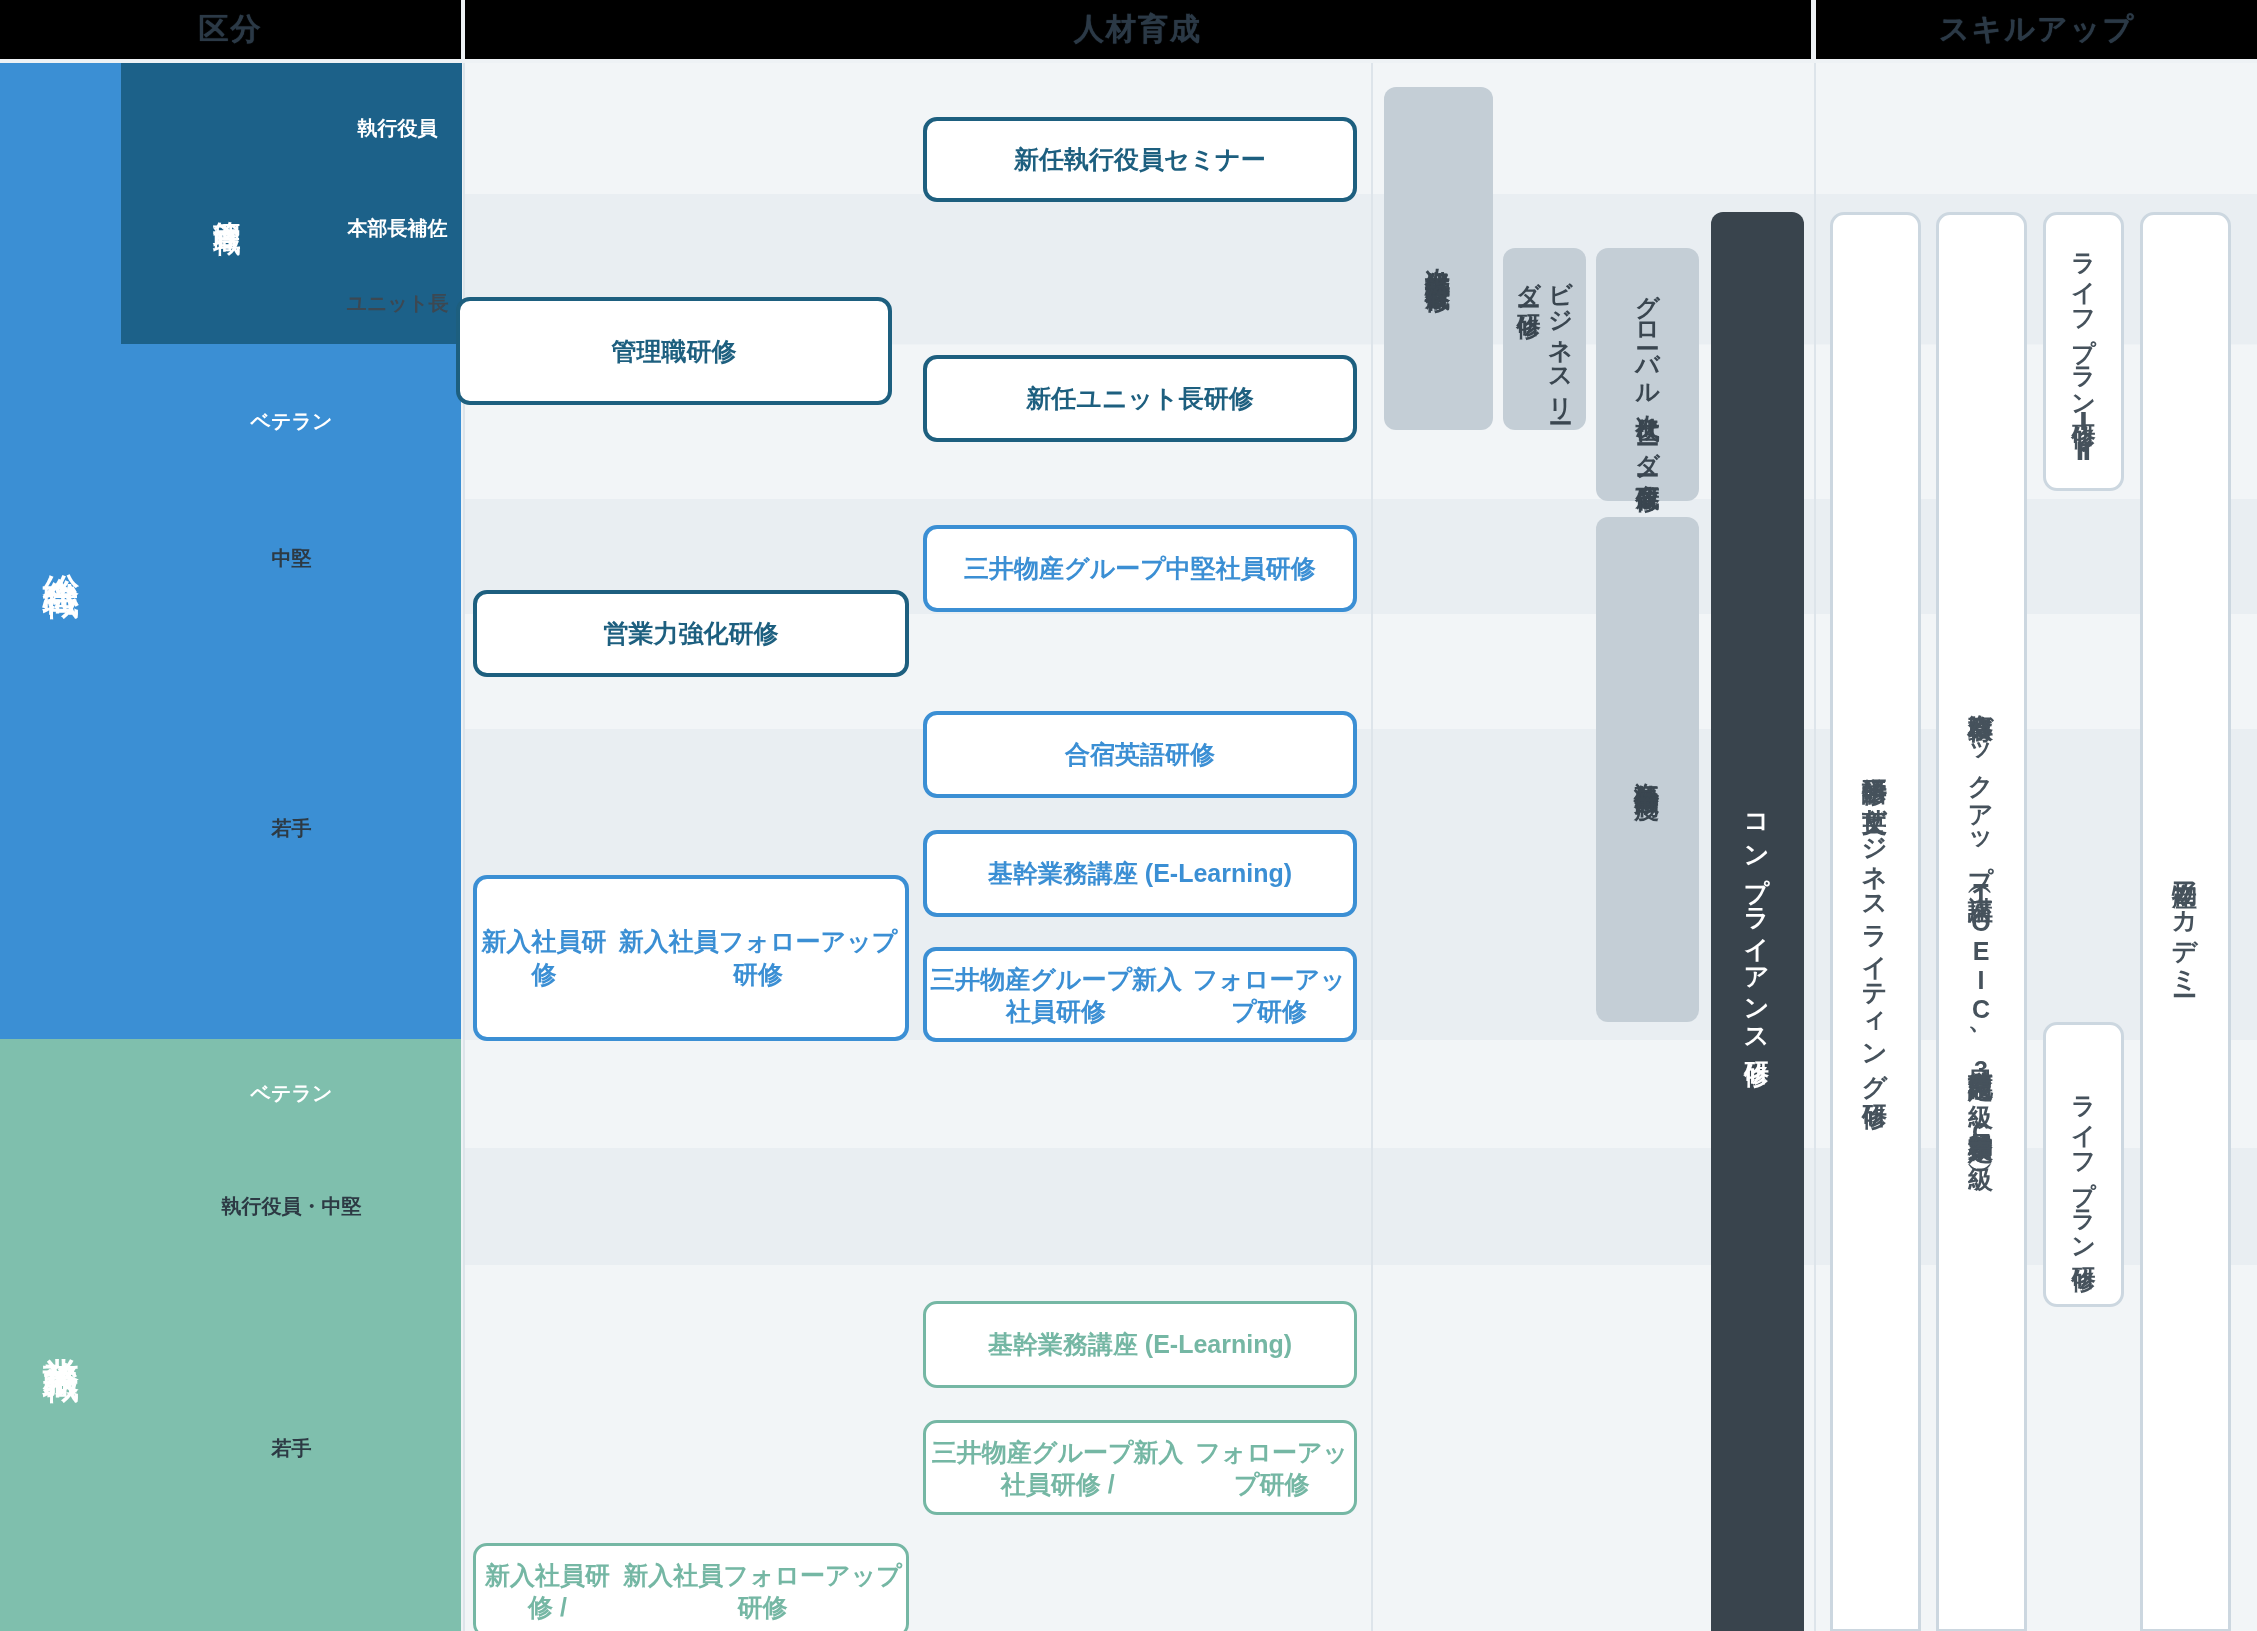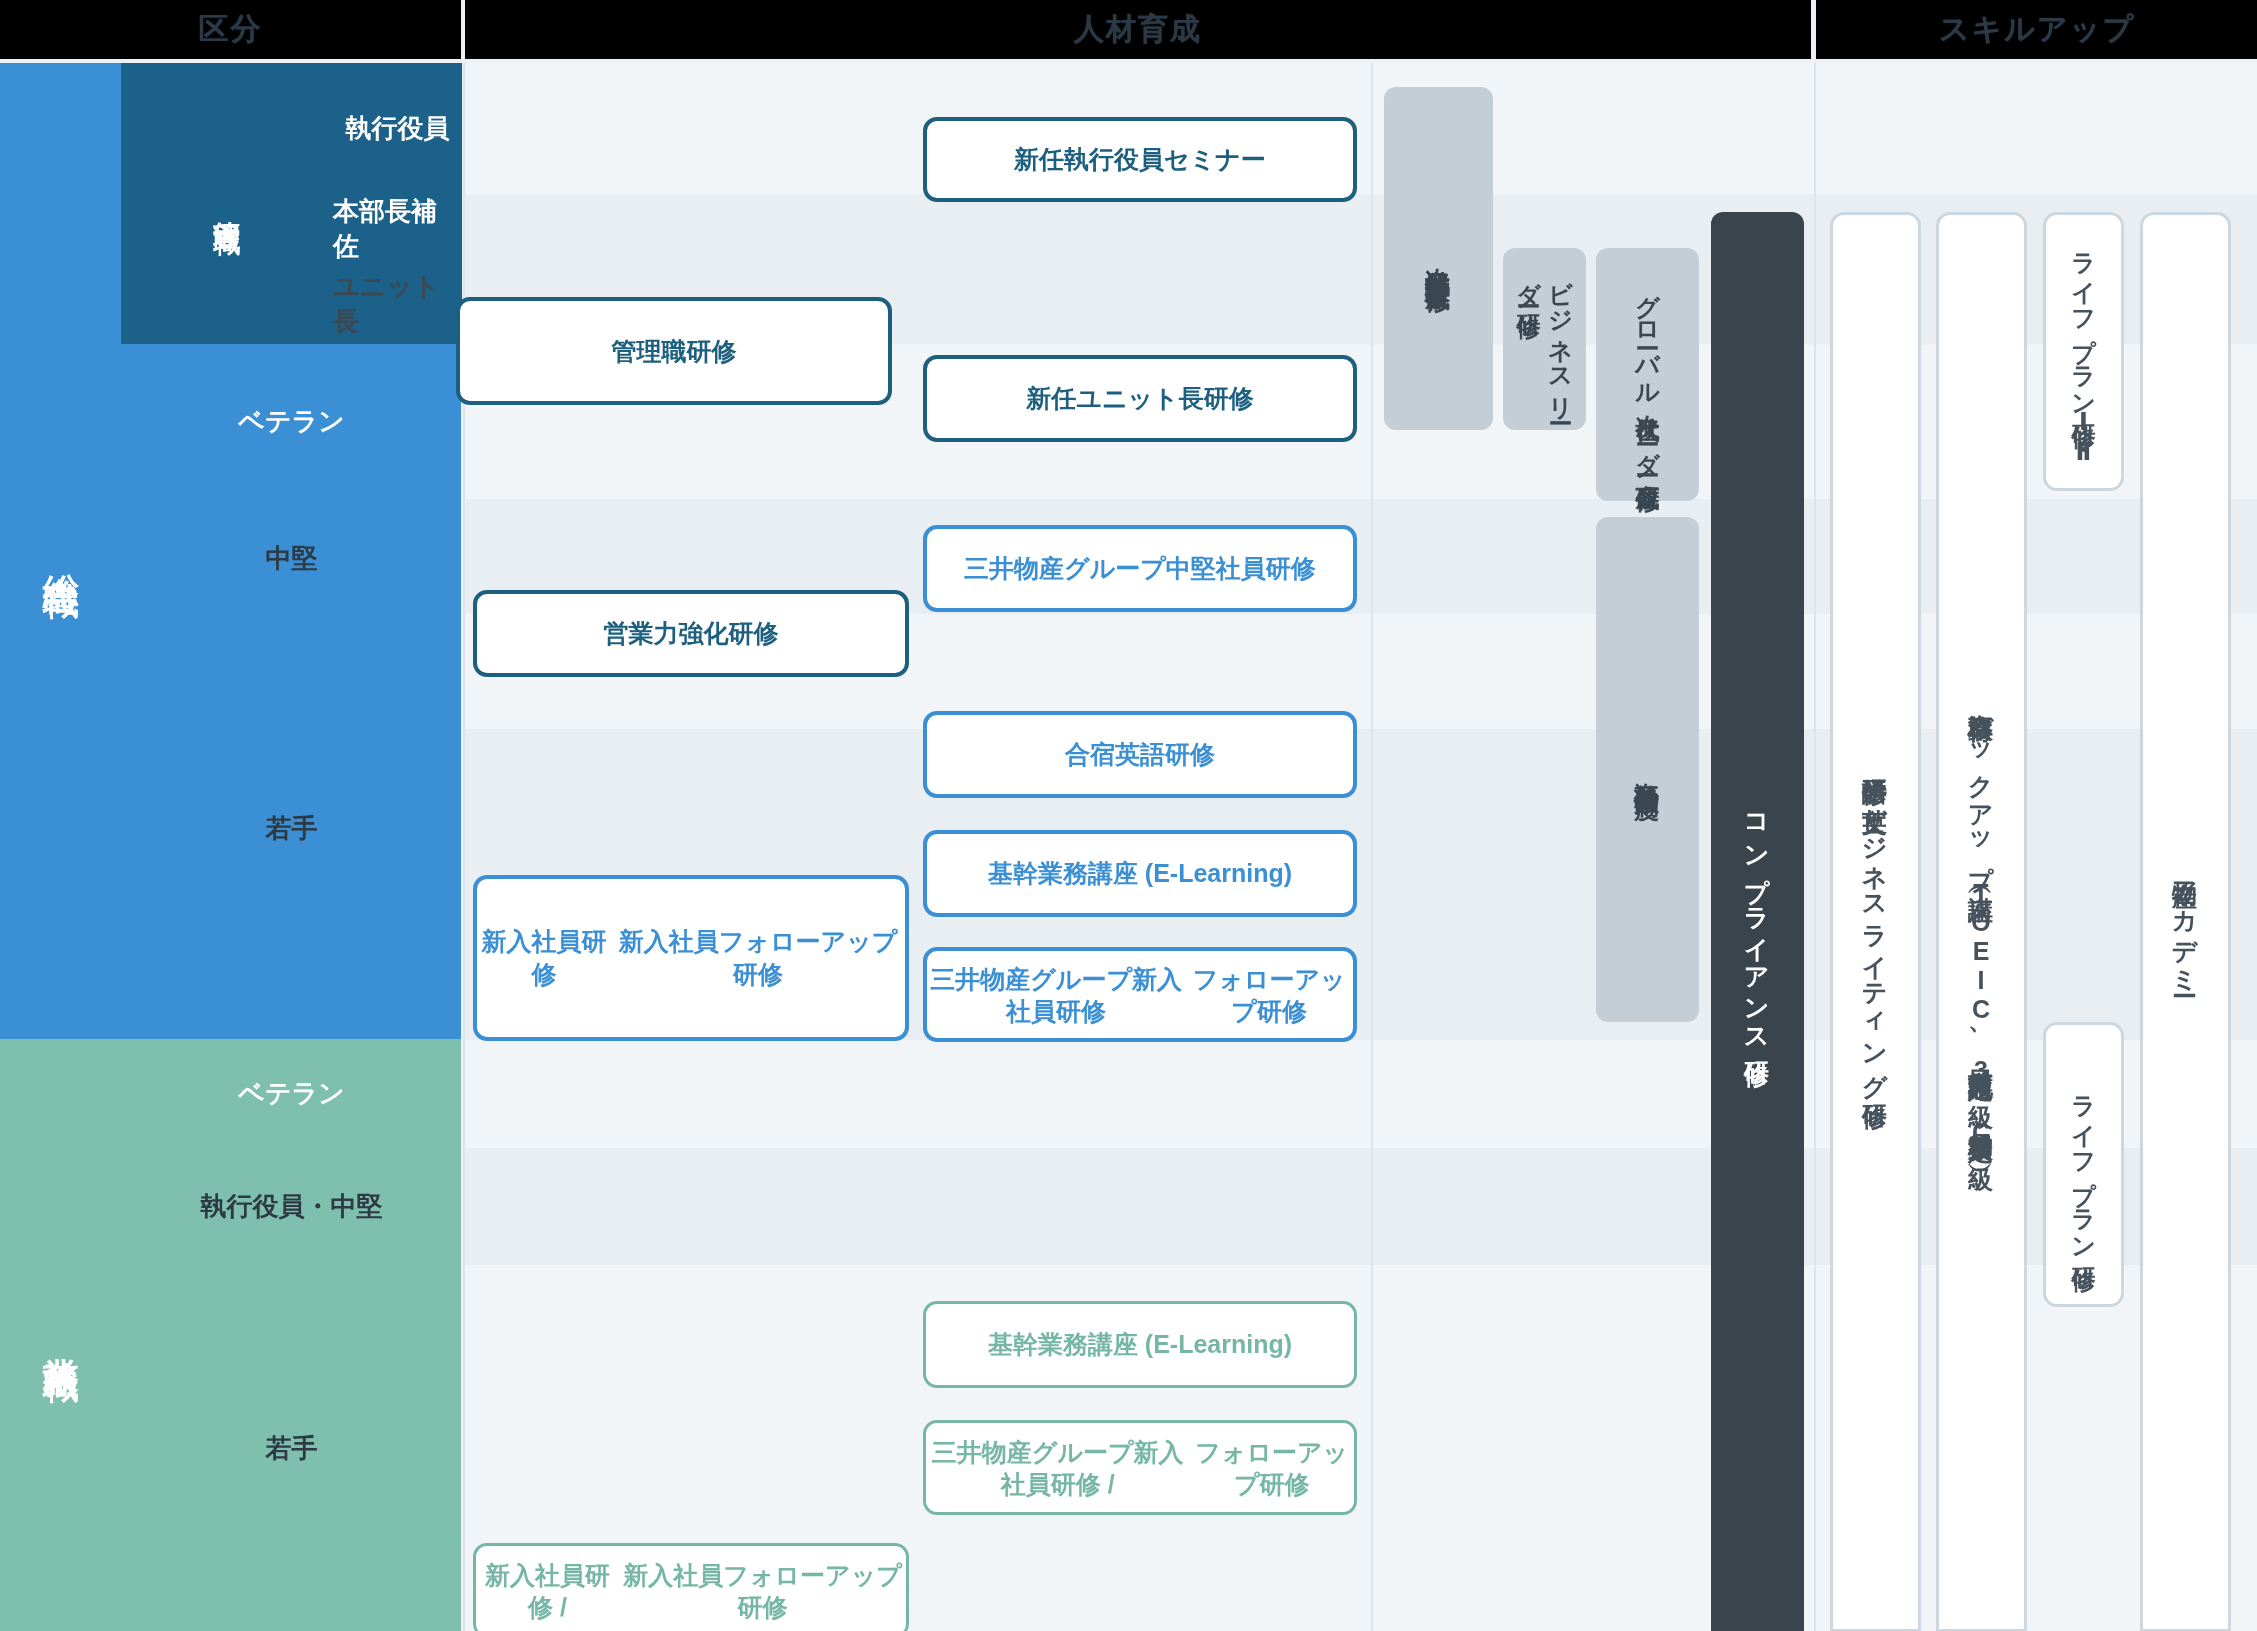--- a/index.html
+++ b/index.html
@@ -22,21 +22,21 @@
       display:flex;align-items:center;justify-content:center;
       color:#fff;font-size:36px;font-weight:bold;
       writing-mode:vertical-rl;text-orientation:upright;letter-spacing:4px;}
   .sub-label{position:absolute;left:121px;top:0;width:212px;height:100%;
       display:flex;align-items:center;justify-content:center;
       color:#fff;font-size:27px;font-weight:bold;
       writing-mode:vertical-rl;text-orientation:upright;letter-spacing:3px;}
 
   .rowlabel{position:absolute;left:121px;width:341px;
       display:flex;align-items:center;justify-content:center;
-      font-size:26px;font-weight:bold;text-align:left;}
+      font-size:20px;font-weight:bold;text-align:right;}
   .rowlabel.on-dark{color:#ffffff;}
   .rowlabel.on-dark.dim{color:#3c4852;}
   .rowlabel.on-blue{color:#ffffff;}
   .rowlabel.on-blue.dim{color:#2d3a44;}
   .rowlabel.on-green{color:#ffffff;}
   .rowlabel.on-green.dim{color:#2d3a44;}
   .rowlabel.inset{left:333px;width:129px;}
 
   
   .band{position:absolute;left:465px;width:1792px;}
@@ -138,21 +138,21 @@
   <div class="box blue" style="left:923px;top:693px;width:434px;height:87px;">合宿英語研修</div>
 
   <div class="box blue" style="left:923px;top:812px;width:434px;height:87px;">基幹業務講座 (E-Learning)</div>
 
   <div class="box blue" style="left:473px;top:857px;width:436px;height:166px;">
     <span>新入社員研修</span>
       <br>
     <span>新入社員フォローアップ研修</span>
   </div>
 
-  <div class="box blue" style="left:923px;top:929px;width:434px;height:95px;line-height:1.28;">
+  <div class="box blue" style="left:923px;top:929px;width:434px;height:95px;line-height:1.28;border-radius:13px;">
     <span>三井物産グループ新入社員研修</span>
       <br>
     <span>フォローアップ研修</span>
   </div>
 
   <div class="box green" style="left:923px;top:1283px;width:434px;height:87px;">基幹業務講座 (E-Learning)</div>
 
   <div class="box green" style="left:923px;top:1402px;width:434px;height:95px;line-height:1.28;text-align:center;">
     <span>三井物産グループ新入社員研修 /</span>
       <br>

